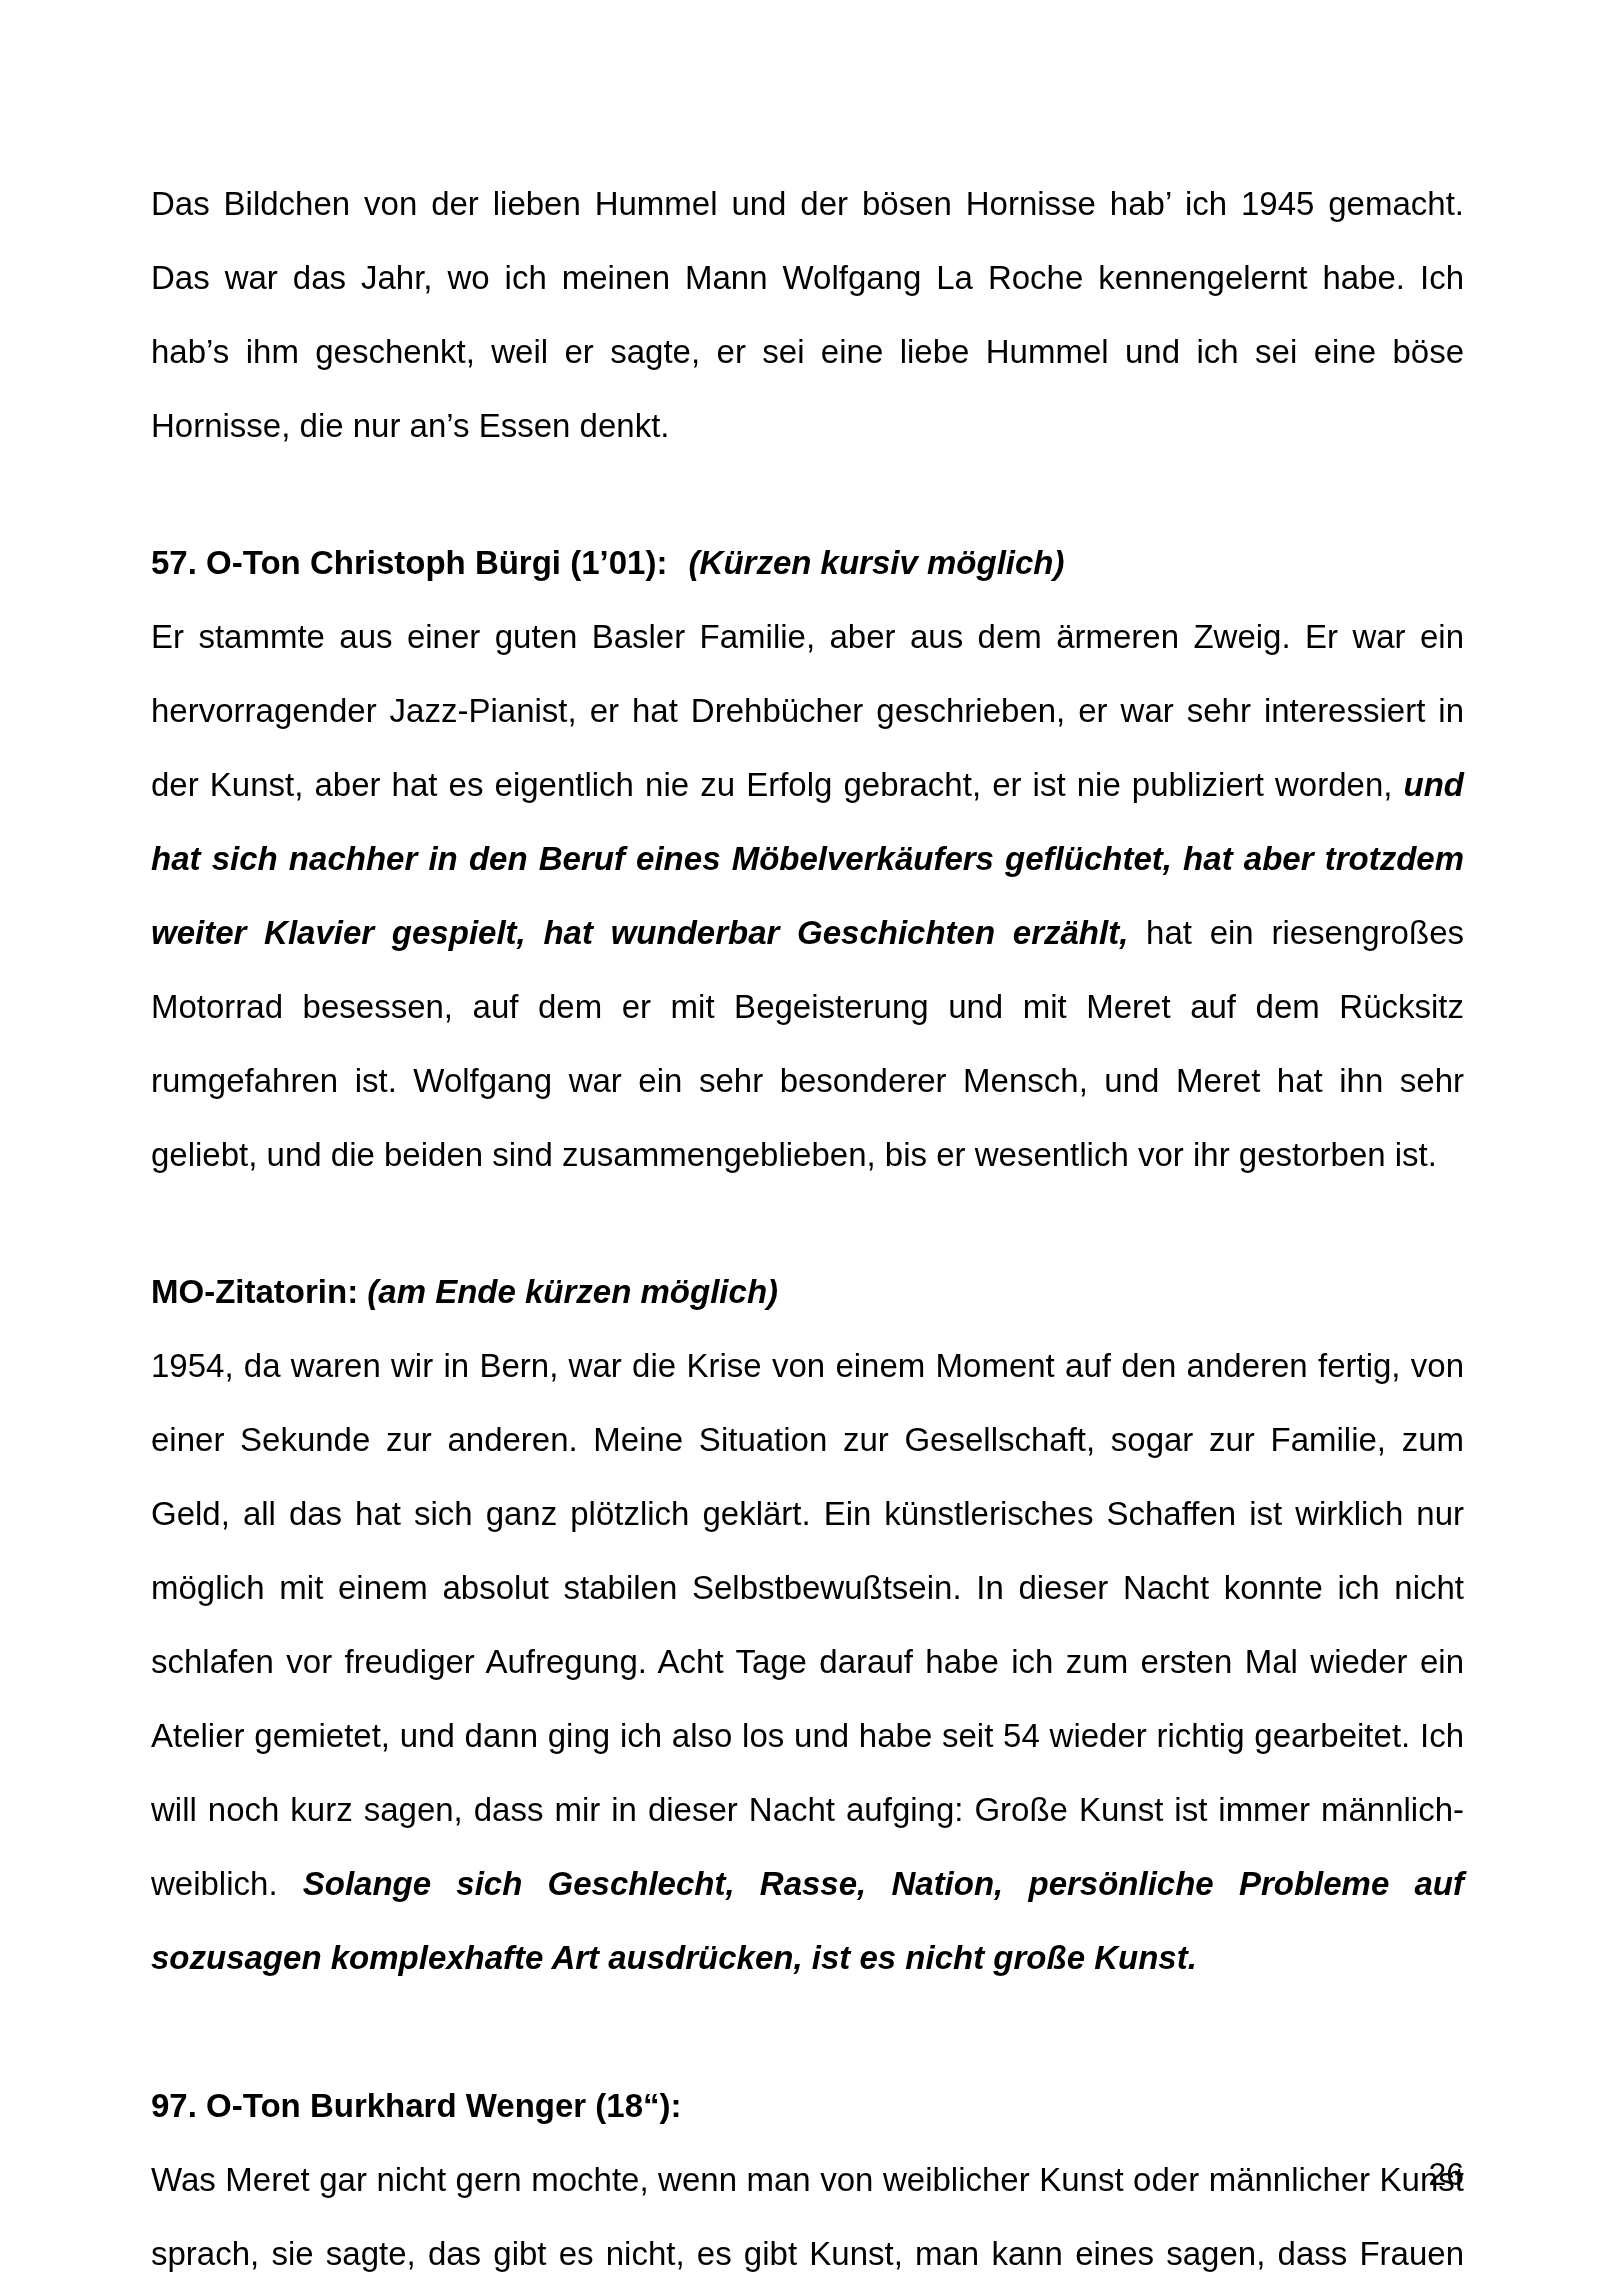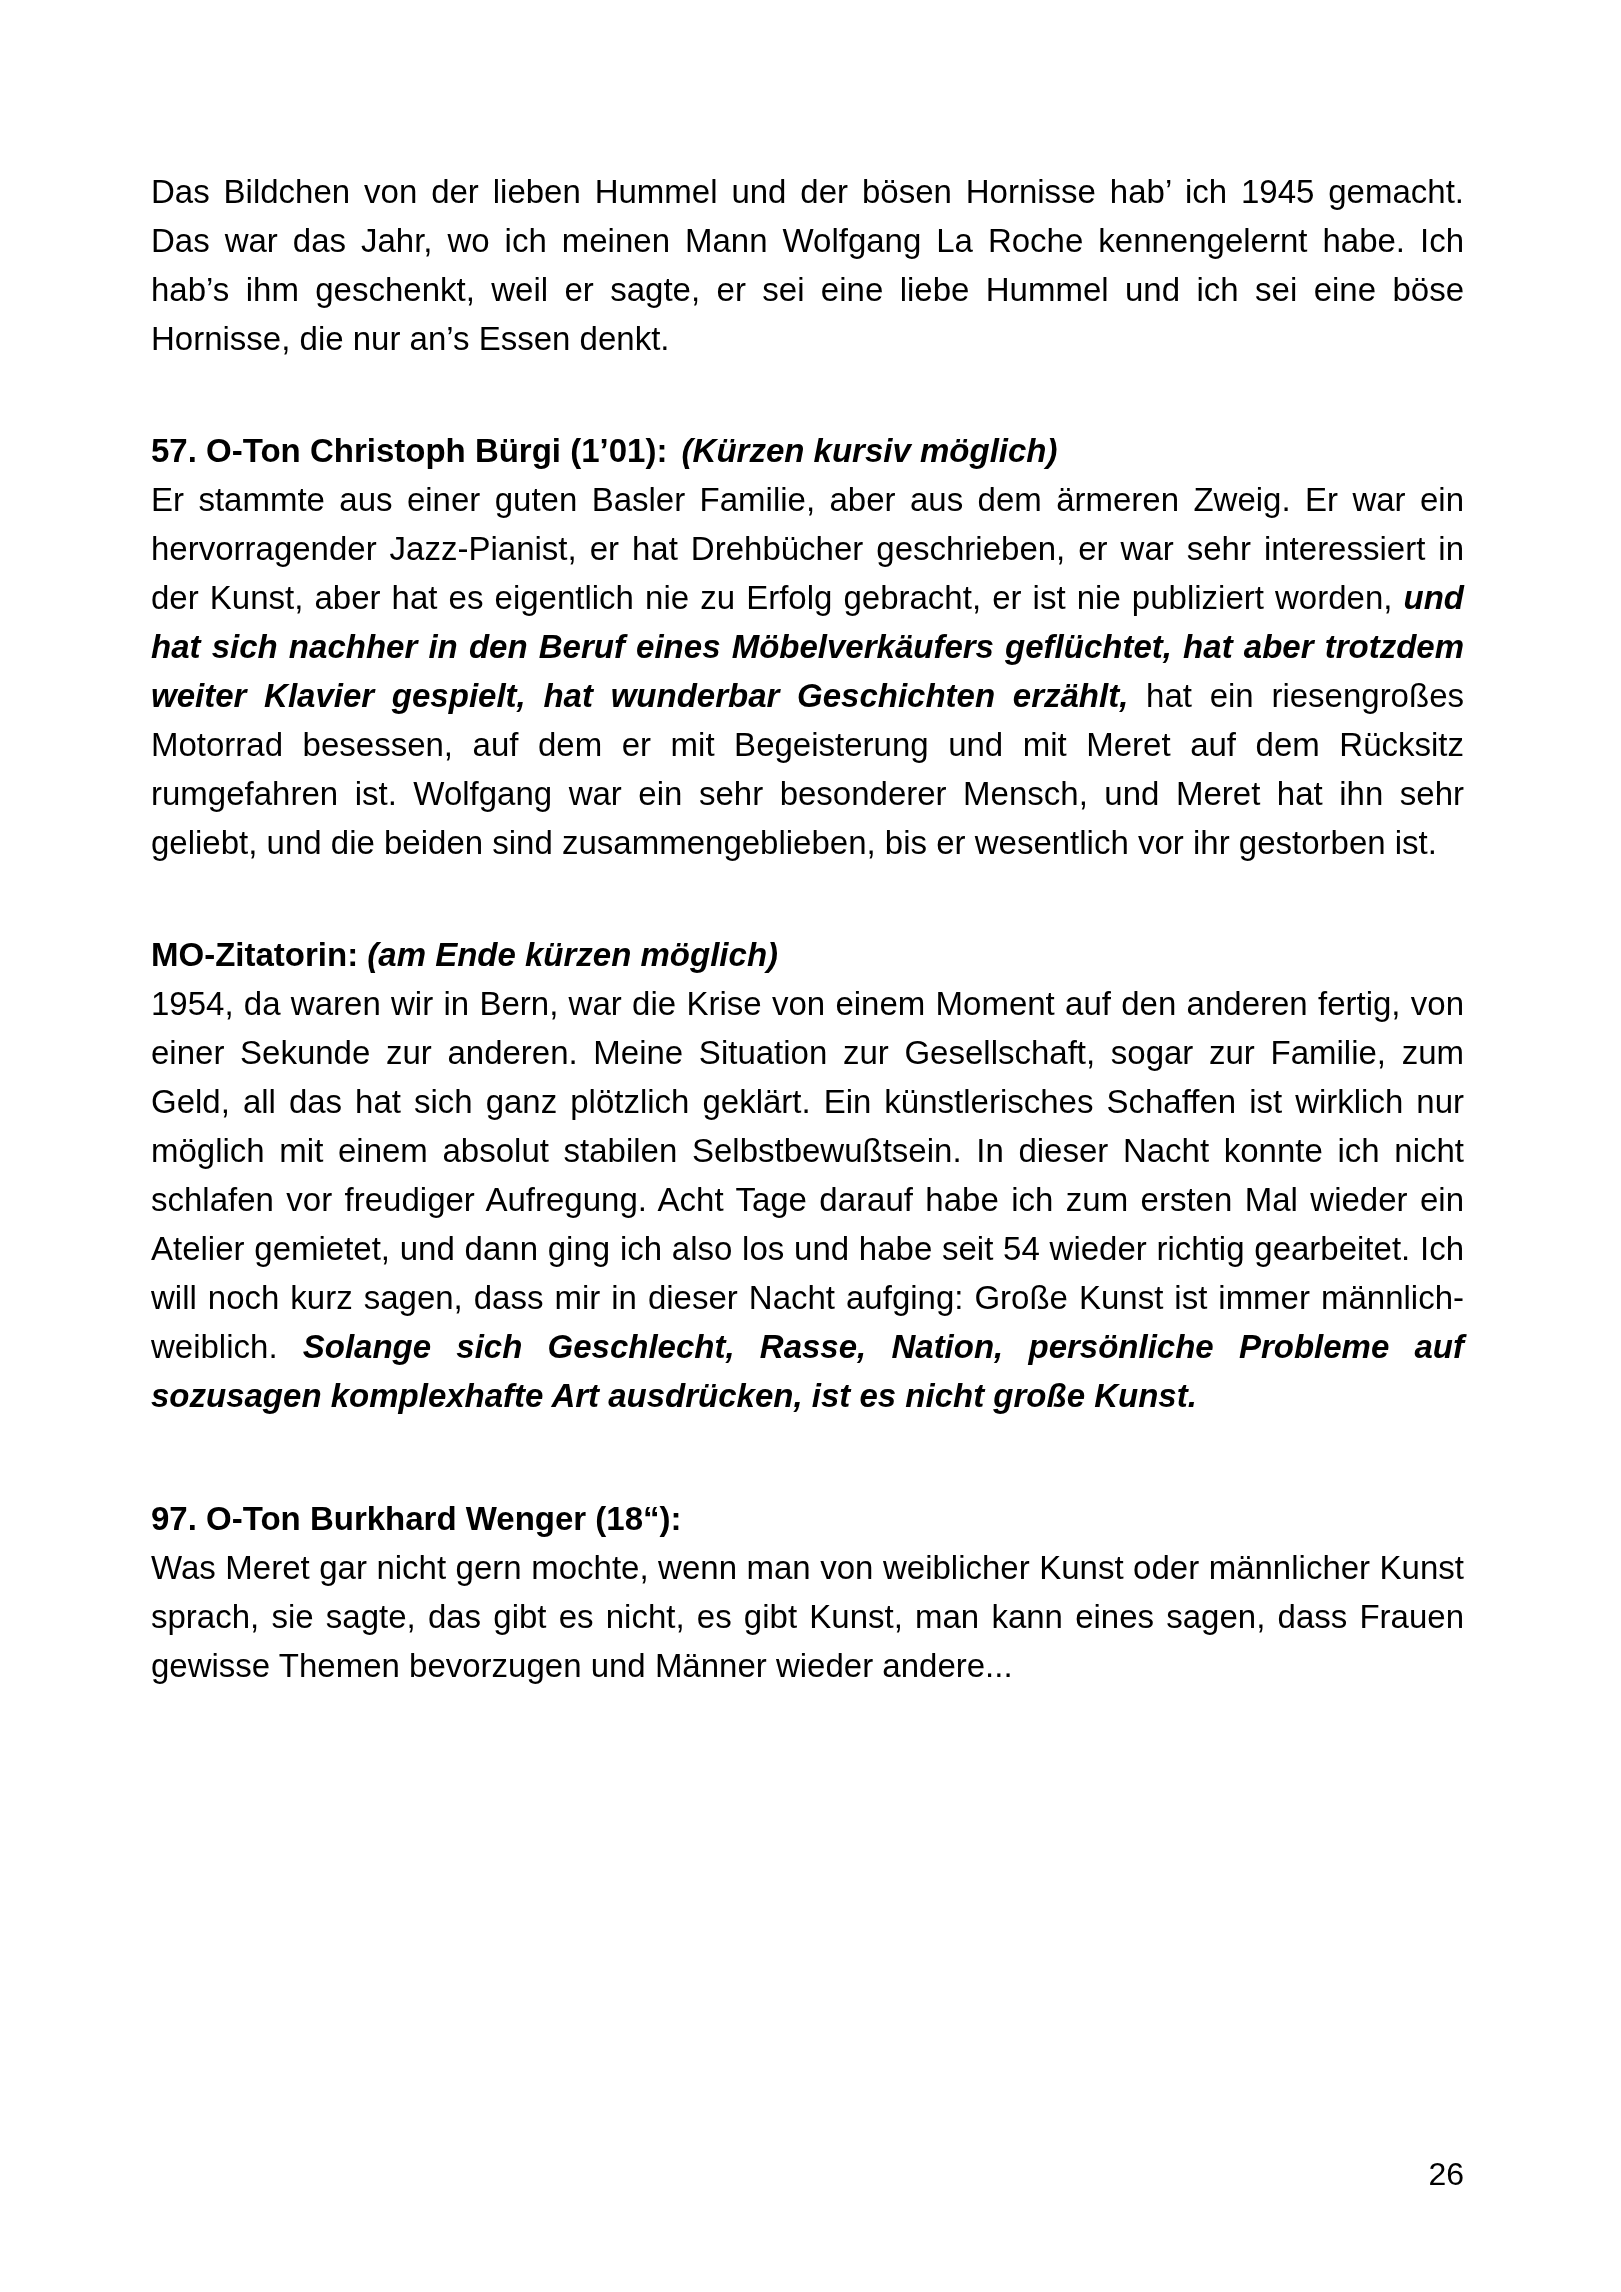--- a/index.html
+++ b/index.html
@@ -18,36 +18,36 @@
   }
   .content {
     position: absolute;
     left: 151px;
     top: 167px;
     width: 1313px;
   }
   .content p {
     margin: 0;
     font-size: 33px;
-    line-height: 49px;
+    line-height: 74px;
   }
   .body-text {
     text-align: justify;
     text-align-last: left;
   }
   .heading {
     font-weight: 700;
     text-align: left;
   }
   .note {
     font-style: italic;
     font-weight: 700;
   }
   .note-wide {
-    margin-left: 5px; 
+    margin-left: 12px; 
   }
   .emph {
     font-weight: 700;
     font-style: italic;
   }
   .gap-after {
     margin-bottom: 63px !important;
   }
   .gap-after-lg {
     margin-bottom: 74px !important;

